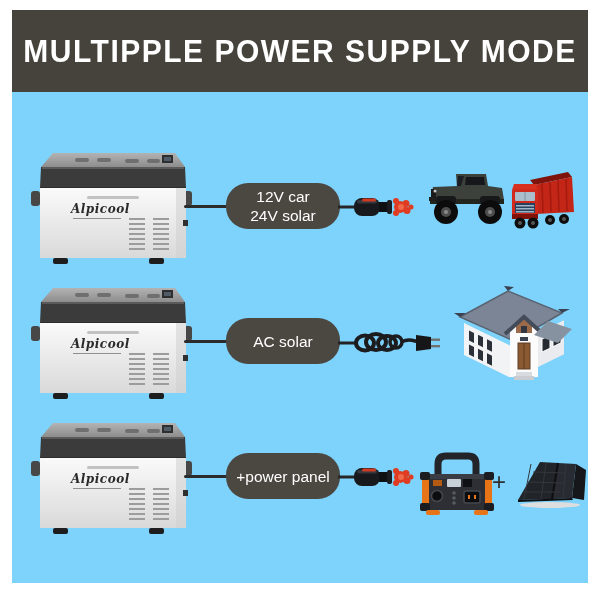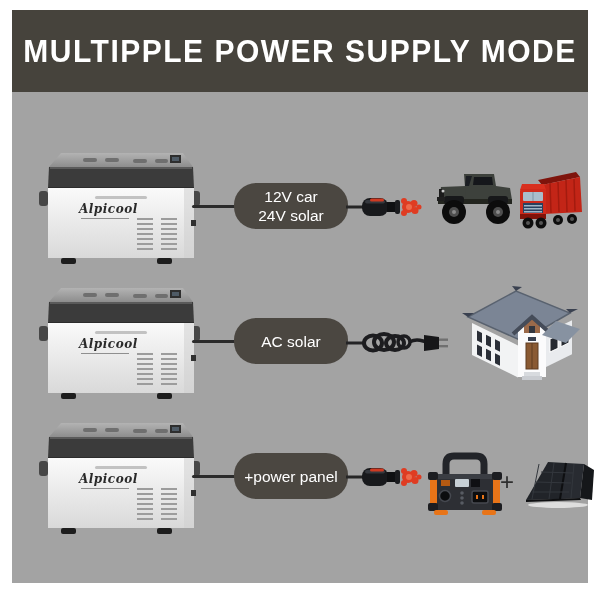--- a/index.html
+++ b/index.html
@@ -1,25 +1,25 @@
 <!DOCTYPE html>
 <html><head>
 <meta charset="utf-8">
 <style>
   * { margin:0; padding:0; box-sizing:border-box; }
   body { width:600px; height:591px; background:#ffffff; font-family:"Liberation Sans", sans-serif; overflow:hidden; }
   .canvas { position:relative; width:600px; height:591px; background:#ffffff; }
-  .panel { position:absolute; left:12px; top:10px; width:576px; height:573px; background:#a3a3a3; }
+  .panel { position:absolute; left:12px; top:10px; width:576px; height:573px; background:#7dd3fc; }
 
   .banner { position:absolute; left:0; top:0; width:576px; height:82px; background:#46433c;
             display:flex; align-items:center; justify-content:center; }
   .banner .title { color:#ffffff; font-size:30px; font-weight:700; letter-spacing:1.5px; white-space:nowrap;
                    transform:scaleY(1.05); }
 
-  .row { position:absolute; left:12px; width:576px; height:135px; }
+  .row { position:absolute; left:4px; width:576px; height:135px; }
   .row1 { top:140px; } .row2 { top:275px; } .row3 { top:410px; }
 
   .fridge { position:absolute; left:13px; top:0; width:165px; height:115px; }
   .fridge svg { position:absolute; left:0; top:0; }
   .fridge-logo { position:absolute; left:42px; top:52px; width:80px; text-align:left;
                  font-family:"DejaVu Serif", serif; font-style:italic; font-weight:700;
                  font-size:12px; color:#2a2a2a; letter-spacing:0.5px; }
   .fridge-tagline { position:absolute; left:44px; top:68px; width:48px; height:1px; background:#8f8f8f; }
 
   .cable { position:absolute; height:3px; background:#2b2b2b; border-radius:2px; }

